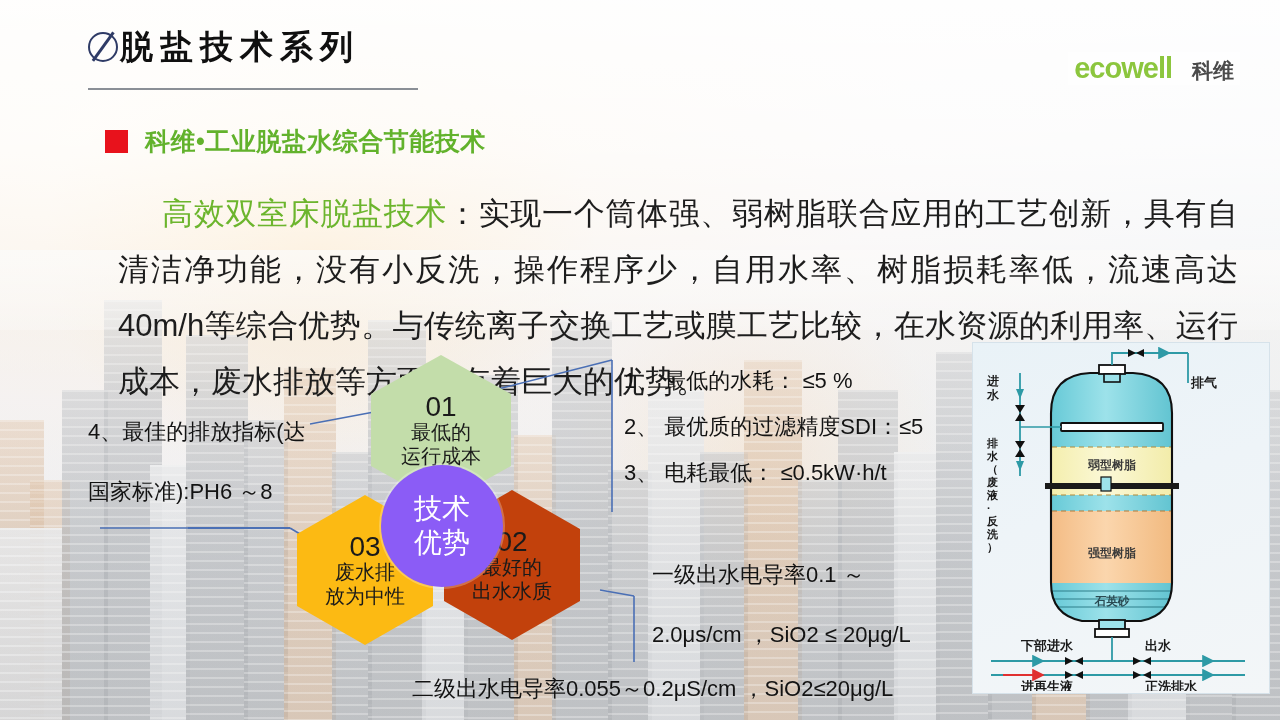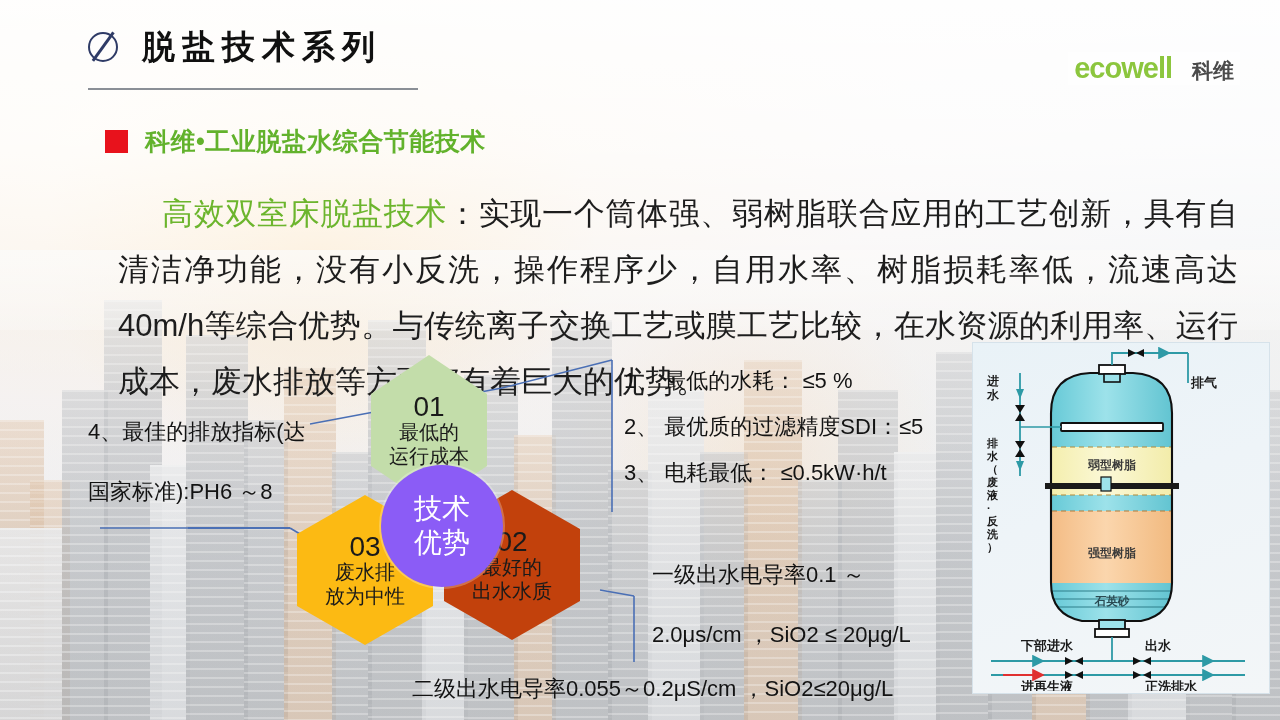--- a/index.html
+++ b/index.html
@@ -41,21 +41,21 @@
     background:repeating-linear-gradient(180deg,rgba(255,255,255,.30) 0 2px,rgba(255,255,255,0) 2px 9px);
   }
   .bld.warm{background:linear-gradient(180deg,rgba(214,176,140,.55),rgba(186,146,110,.70));}
   .bld.pale{background:linear-gradient(180deg,rgba(226,228,231,.88),rgba(196,200,206,.88));}
   .city-fade{
     position:absolute;left:0;right:0;bottom:0;height:470px;
     background:linear-gradient(180deg,rgba(248,246,243,.72) 0%,rgba(248,246,243,.42) 28%,rgba(245,244,242,.30) 62%,rgba(243,242,240,.38) 100%);
   }
 
   
-  .title-row{position:absolute;left:88px;top:30px;display:flex;align-items:center;gap:24px;}
+  .title-row{position:absolute;left:88px;top:30px;display:flex;align-items:center;gap:2px;}
   .title-mark{
     width:26px;height:26px;border:2.6px solid #2f3b66;border-radius:50%;
     position:relative;flex:0 0 auto;
   }
   .title-mark::after{
     content:"";position:absolute;left:50%;top:-5px;width:2.6px;height:35px;
     background:#2f3b66;transform:translateX(-50%) rotate(36deg);
   }
   .slide-title{
     font-size:33px;font-weight:bold;color:#101010;letter-spacing:7px;
@@ -83,21 +83,21 @@
   
   .hexwrap{position:absolute;left:289px;top:355px;width:330px;height:300px;}
   .hex{
     position:absolute;
     display:flex;flex-direction:column;align-items:center;justify-content:center;
     clip-path:polygon(50% 0%,100% 26%,100% 74%,50% 100%,0% 74%,0% 26%);
     text-align:center;color:#1a1a1a;
   }
   .hex .num{font-size:28px;line-height:1.06;font-weight:400;}
   .hex .ln{font-size:20px;line-height:1.18;white-space:nowrap;}
-  #hex01{left:82px;top:0px;width:116px;height:150px;background:#c3ddaa;}
+  #hex01{left:82px;top:0px;width:140px;height:150px;background:#c3ddaa;}
   #hex02{left:155px;top:135px;width:136px;height:150px;background:#c2410c;}
   #hex03{left:8px;top:140px;width:136px;height:150px;background:#fcba13;}
   .hex-center{
     position:absolute;left:92px;top:110px;width:122px;height:122px;border-radius:50%;
     background:#8b5cf6;color:#fff;
     display:flex;align-items:center;justify-content:center;text-align:center;
     font-size:28px;line-height:1.2;font-weight:400;
     box-shadow:0 0 0 2px rgba(255,255,255,.25);
   }
 

